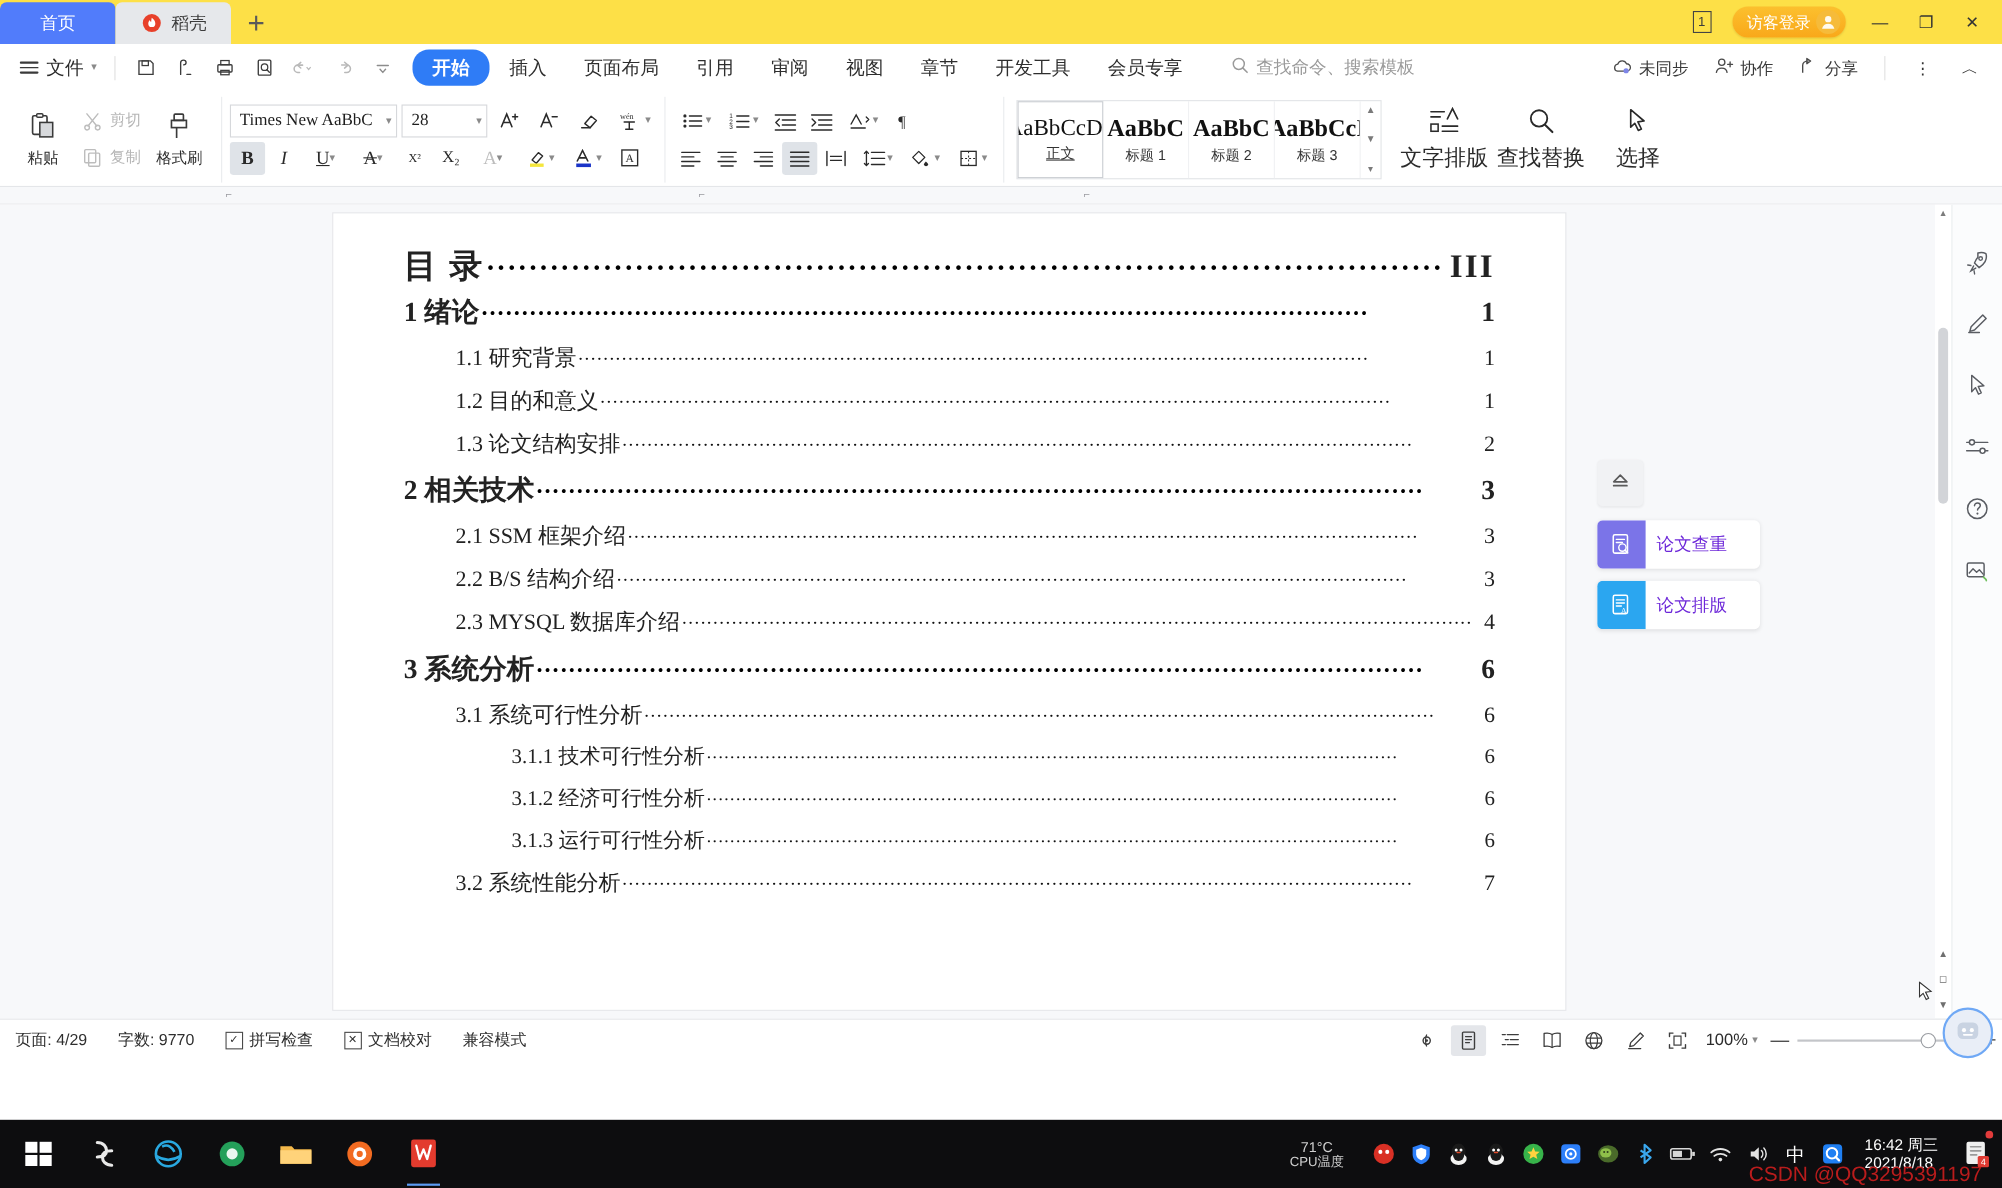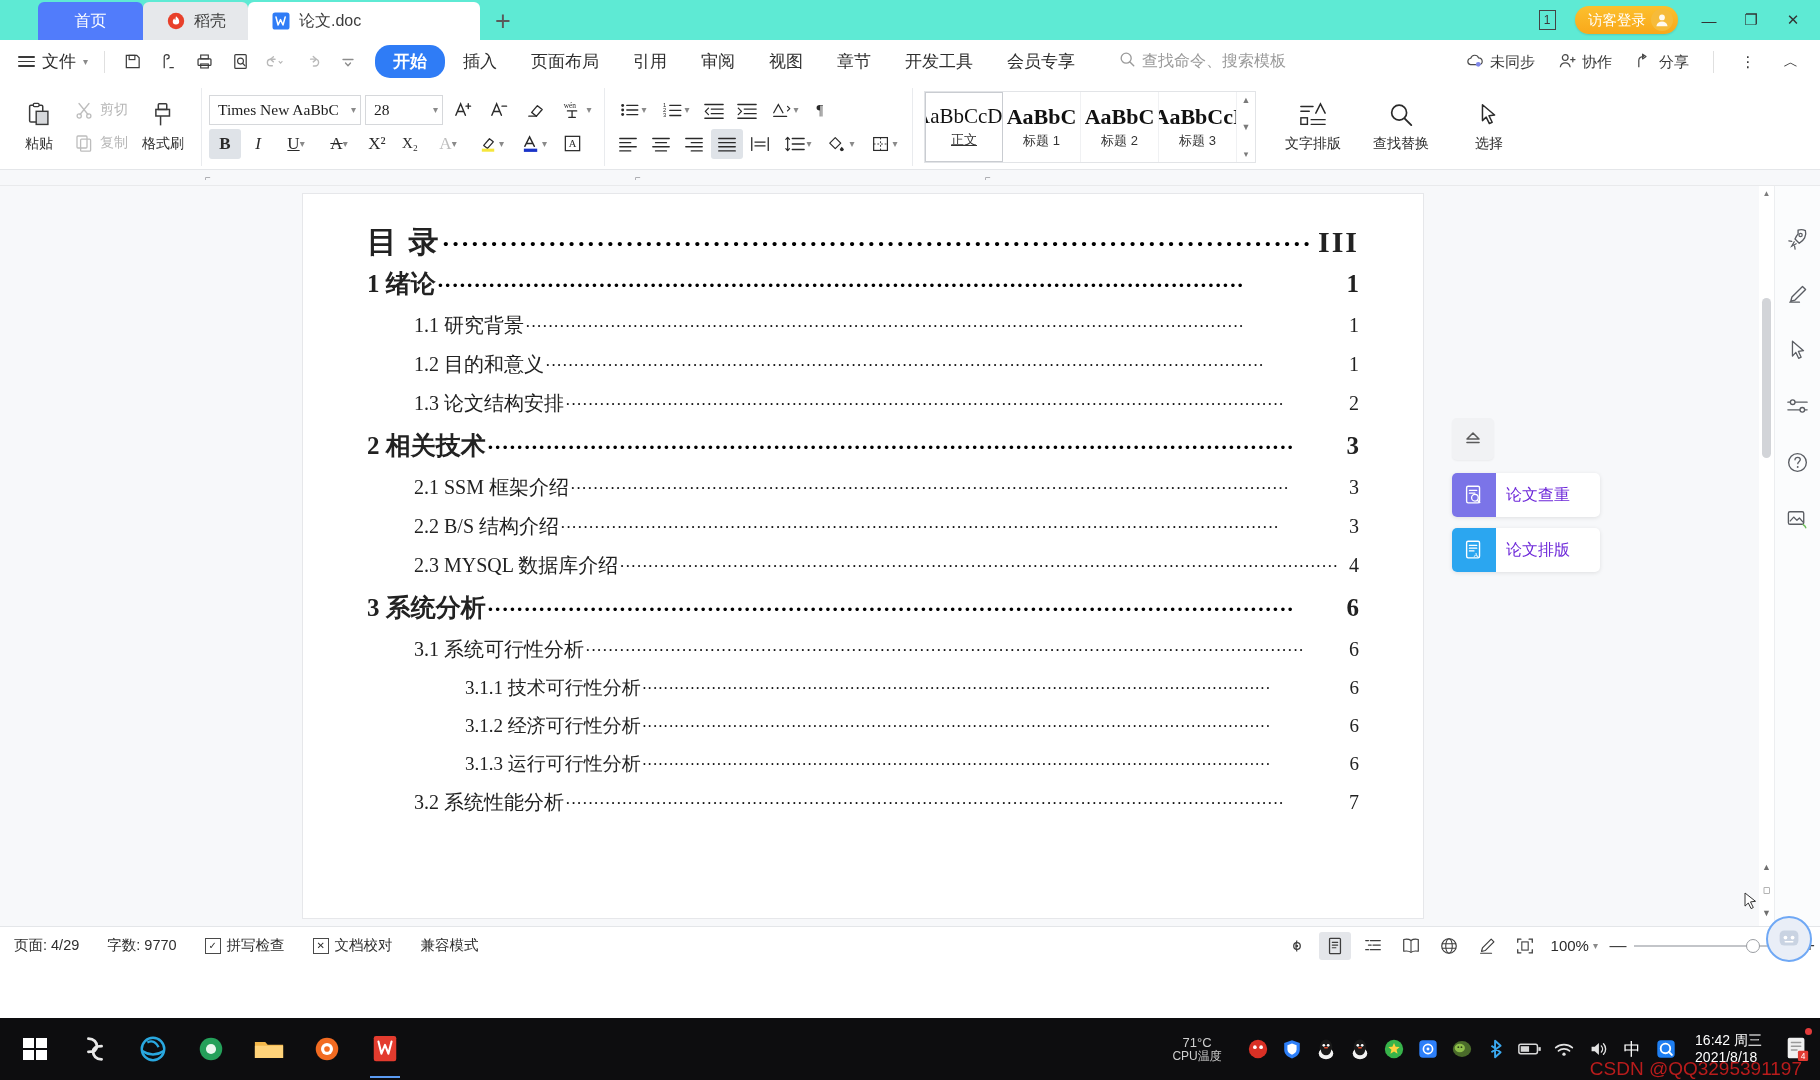--- a/index.html
+++ b/index.html
@@ -8,23 +8,22 @@
     font-family: "Liberation Sans", "DejaVu Sans", sans-serif;
     background: #ffffff;
     font-size: 15px;
     color: #222;
     -webkit-font-smoothing: antialiased;
   }
   .app { position: relative; width: 1820px; height: 1080px; }
 
   
   .titlebar {
-    height: 40px; background: #5eead4; display: flex; align-items: center;
+    height: 40px; background: #fde047; display: flex; align-items: center;
     position: relative;
-    padding-left: 38px;
   }
   .tabs { display: flex; align-items: flex-end; height: 40px; }
   .tab {
     height: 38px; display: flex; align-items: center; gap: 7px;
     padding: 0 22px; font-size: 16px; color: #3c3c3c;
     border-top-left-radius: 6px; border-top-right-radius: 6px;
     position: relative; cursor: default; max-width: 240px;
   }
   .tab.home { background: #517cfb; color: #fff; width: 105px; justify-content: center; font-size:16px; }
   .tab.inactive { background: #e6e8eb; }
@@ -121,21 +120,21 @@
   }
   .style-cell.sel { border: 1.5px solid #c9ccd1; background: #fff; }
   .style-prev { font-family: "Liberation Serif", serif; font-size: 21px; color: #111; white-space: nowrap; }
   .style-prev.b { font-weight: bold; font-size: 22px; }
   .style-name { font-size: 13px; color: #333; }
   .style-name.sel { text-decoration: underline; }
   .gal-scroll { width: 18px; display: flex; flex-direction: column; justify-content: space-between; align-items: center; padding: 3px 0; color: #7a7a7a; font-size: 9px; }
   .ribbon-right { margin-left: 14px; display: flex; align-items: center; gap: 2px; }
   .tall-btn {
     width: 86px; height: 76px; display: flex; flex-direction: column; align-items: center; justify-content: center;
-    gap: 6px; font-size: 14px; color: #2b2b2b;
+    gap: 6px; font-size: 20px; color: #2b2b2b;
   }
 
   
   .ruler { height: 16px; background: #f7f8fa; position: relative; border-bottom: 1px solid #e9eaec;}
   .ruler .mark { position: absolute; bottom: 2px; color: #9a9aa0; font-size: 10px; }
 
   
   .work { position: relative; height: 740px; background: #f7f8fa; overflow: hidden; }
   .page {
     position: absolute; left: 303px; top: 8px; width: 1120px; height: 724px; background: #fff;
@@ -255,29 +254,20 @@
       </div>
       <div class="tab inactive">
         <span class="tab-ico">
           <svg width="18" height="18" viewBox="0 0 18 18">
               <circle cx="9" cy="9" r="8.2" fill="#e8402a"></circle>
               <path d="M9 4.2c1.8 1.6 3.2 3 3.2 5.1A3.2 3.2 0 0 1 9 12.6 3.2 3.2 0 0 1 5.8 9.3c0-1.2.7-2.2 1.5-3.1.1 1 .6 1.6 1.1 1.9.2-1.5.2-2.9.6-3.9z" fill="#fff"></path>
             </svg>
         </span>
         <span>稻壳</span>
       </div>
-      <div class="tab active">
-        <span class="tab-ico">
-          <svg width="20" height="20" viewBox="0 0 20 20">
-              <rect x="1.5" y="1.5" width="17" height="17" rx="2.6" fill="#2f7cf6"></rect>
-              <path d="M5 6l2.1 8 2.4-5.4L12 14l2.2-8" stroke="#fff" stroke-width="1.5" fill="none" stroke-linejoin="round" stroke-linecap="round"></path>
-            </svg>
-        </span>
-        <span>论文.doc</span>
-      </div>
       <div class="newtab">
         <span>+</span>
       </div>
     </div>
 
     <div class="titlebar-right">
       <div class="win-count">
         <span class="sheet">1</span>
       </div>
       <div class="login-pill">
@@ -505,21 +495,21 @@
             </div>
           <div class="fbtn wide">
             <span style="text-decoration:underline;font-family:'Liberation Serif',serif;">U</span>
             <span class="caret">▾</span>
           </div>
           <div class="fbtn wide">
             <span style="text-decoration:line-through;font-family:'Liberation Serif',serif;">A</span>
             <span class="caret">▾</span>
           </div>
           <div class="fbtn">
-              <span style="font-family:'Liberation Serif',serif;font-size:17px;">X²</span>
+              <span style="font-family:'Liberation Serif',serif;font-size:11px;">X²</span>
             </div>
           <div class="fbtn">
               <span style="font-family:'Liberation Serif',serif;font-size:15px;">X₂</span>
             </div>
           <div class="fbtn wide dim">
             <span style="font-family:'Liberation Serif',serif;">A</span>
             <span class="caret">▾</span>
           </div>
           <div class="fbtn wide">
             <svg width="21" height="21" viewBox="0 0 22 22">

